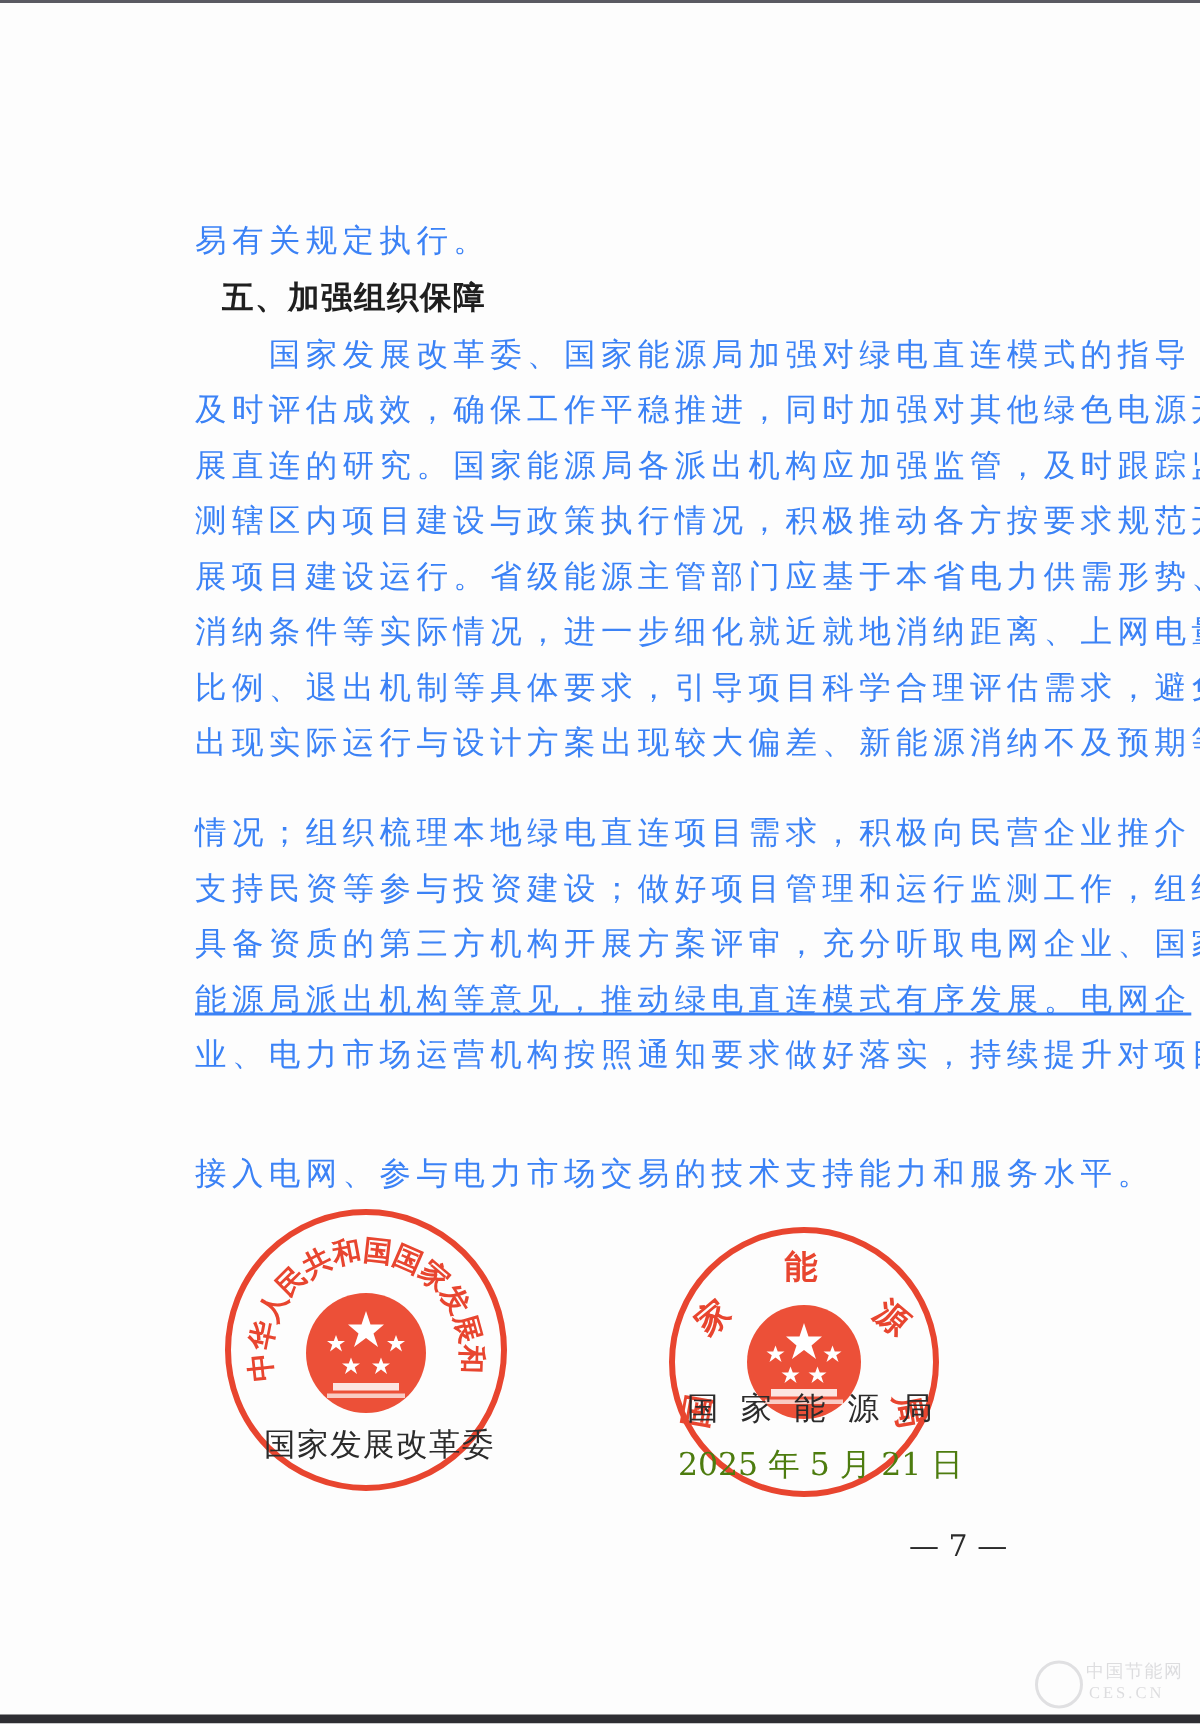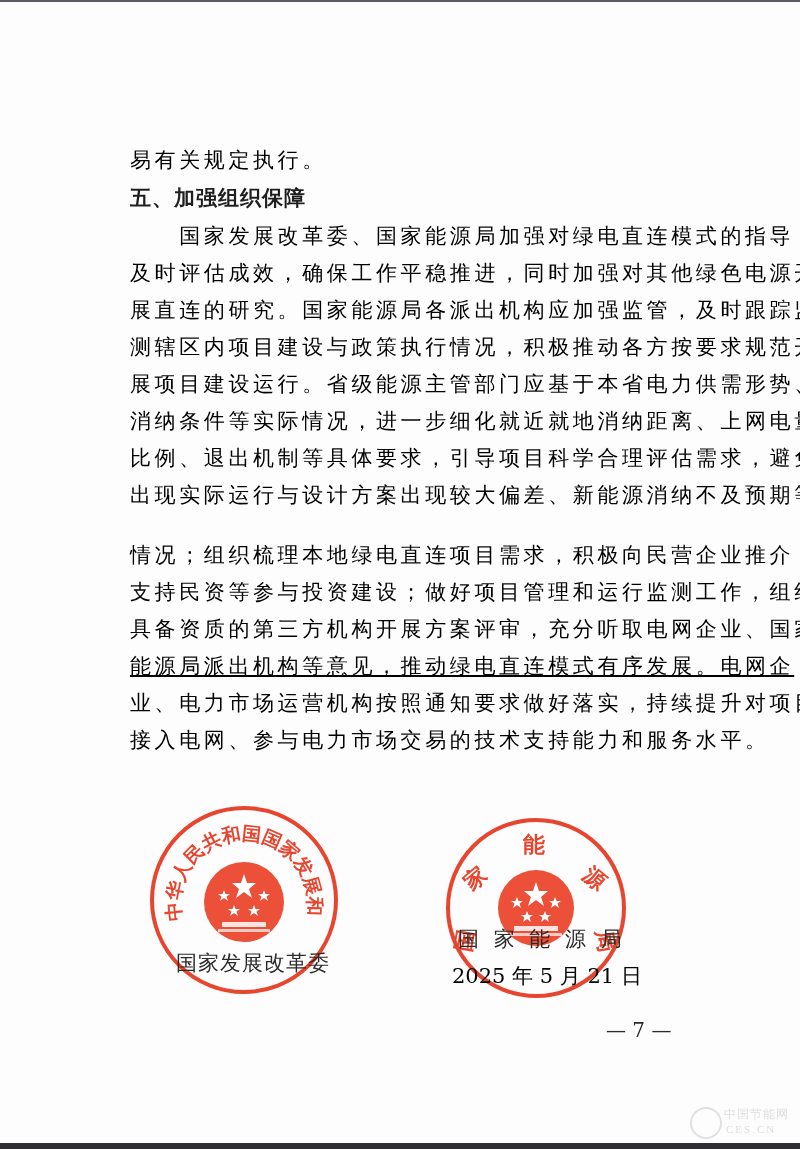--- a/index.html
+++ b/index.html
@@ -30,25 +30,25 @@
       width: 800px; height: 1149px;
     }
     .text-line {
       position: absolute;
       left: 130px;
       width: 540px;
       font-size: 21px;
       line-height: 28px;
       letter-spacing: 3.6px;
       white-space: nowrap;
-      color: #000000;
+      color: #3b82f6;
     }
     .heading {
       position: absolute;
-      left: 130px;
+      left: 148px;
       font-family: "DejaVu Sans", "Liberation Sans", sans-serif;
       font-weight: bold;
       font-size: 21px;
       line-height: 28px;
       letter-spacing: 1px;
       color: #1f1f1f;
       white-space: nowrap;
     }
     .seal {
       position: absolute;
@@ -62,21 +62,21 @@
       font-size: 21px;
       letter-spacing: 1px;
       color: #2b2b2b;
       white-space: nowrap;
     }
     .date-line {
       position: absolute;
       left: 452px;
       top: 962px;
       font-size: 21px;
-      color: #000000;
+      color: #4d7c0f;
       white-space: nowrap;
     }
     .page-number {
       position: absolute;
       left: 606px;
       top: 1018px;
       font-size: 20px;
       color: #2b2b2b;
       white-space: nowrap;
       font-family: "DejaVu Serif", serif;
@@ -123,21 +123,21 @@
     <div class="text-line" style="top:333px;">测辖区内项目建设与政策执行情况，积极推动各方按要求规范开</div>
     <div class="text-line" style="top:370px;">展项目建设运行。省级能源主管部门应基于本省电力供需形势、</div>
     <div class="text-line" style="top:407px;">消纳条件等实际情况，进一步细化就近就地消纳距离、上网电量</div>
     <div class="text-line" style="top:444px;">比例、退出机制等具体要求，引导项目科学合理评估需求，避免</div>
     <div class="text-line" style="top:481px;">出现实际运行与设计方案出现较大偏差、新能源消纳不及预期等</div>
     <div class="text-line" style="top:541px;">情况；组织梳理本地绿电直连项目需求，积极向民营企业推介，</div>
     <div class="text-line" style="top:578px;">支持民资等参与投资建设；做好项目管理和运行监测工作，组织</div>
     <div class="text-line" style="top:615px;">具备资质的第三方机构开展方案评审，充分听取电网企业、国家</div>
     <div class="text-line" style="top:652px;text-decoration:underline;">能源局派出机构等意见，推动绿电直连模式有序发展。电网企</div>
     <div class="text-line" style="top:689px;">业、电力市场运营机构按照通知要求做好落实，持续提升对项目</div>
-    <div class="text-line" style="top:726px;text-align:right;">接入电网、参与电力市场交易的技术支持能力和服务水平。</div>
+    <div class="text-line" style="top:768px;text-align:right;">接入电网、参与电力市场交易的技术支持能力和服务水平。</div>
   </div>
 
   <div class="seal" style="left:150px; top:806px; width:188px; height:188px;">
     <svg width="180" height="180" viewBox="0 0 180 180">
       <defs>
         <path id="arcL" d="M 28 110 A 64 64 0 1 1 152 110"></path>
       </defs>
       <text font-size="19" fill="#e8452f" font-family="DejaVu Sans, sans-serif" font-weight="bold" letter-spacing="0">
         <textPath href="#arcL" startOffset="0">中华人民共和国国家发展和改革委员会</textPath>
       </text>

